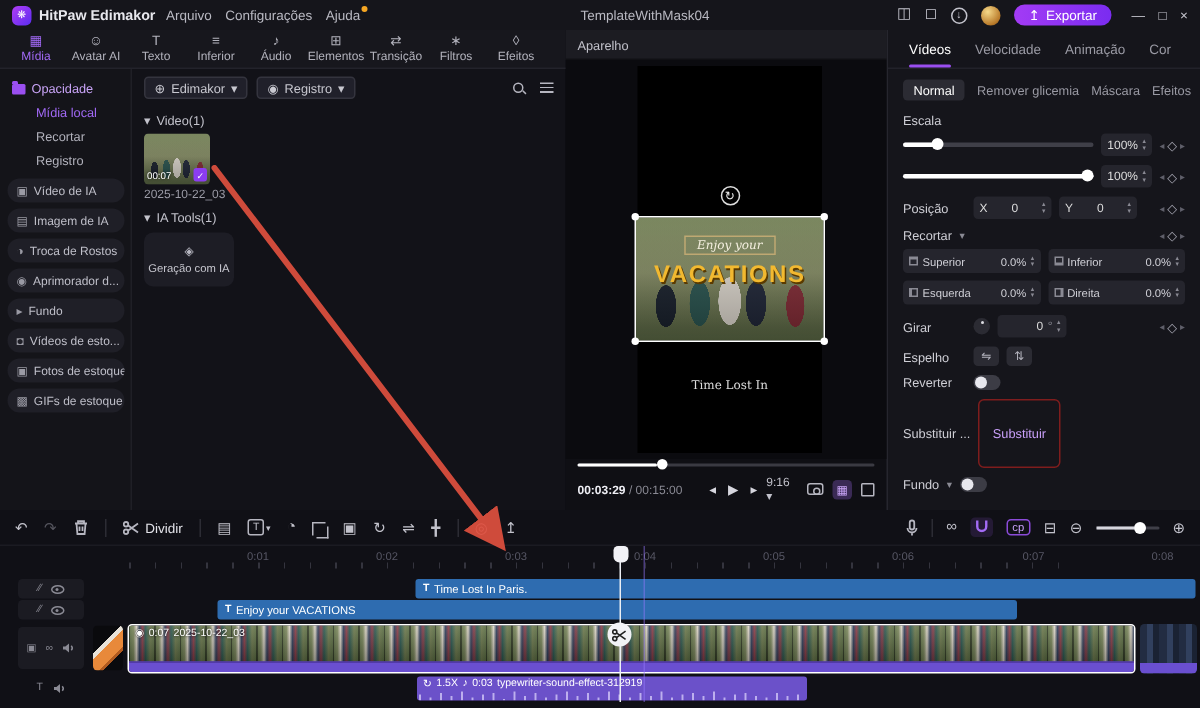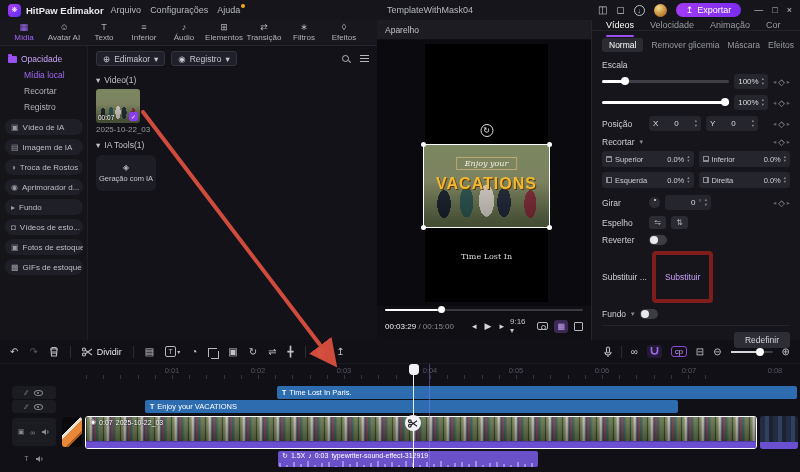--- a/index.html
+++ b/index.html
@@ -67,21 +67,21 @@
   .pclip .hnd{position:absolute;width:5px;height:5px;background:#fff;border-radius:50%;}
   .pclip .ov-script{position:absolute;left:50%;top:12px;transform:translateX(-50%);font-family:"DejaVu Serif",serif;font-style:italic;font-size:8px;color:#f5f0e0;border:1px solid rgba(214,180,120,.75);padding:1px 8px;white-space:nowrap;}
   .pclip .ov-title{position:absolute;left:50%;top:30px;transform:translateX(-50%);font-weight:bold;font-size:16px;letter-spacing:1px;color:#f2b930;text-shadow:1px 1px 0 #5a3a00;}
   .caption{position:absolute;left:50%;top:208px;transform:translateX(-50%);font-family:"DejaVu Serif",serif;font-size:8px;color:#ddd;white-space:nowrap;}
   .progress{position:relative;height:8px;margin:0 8px;}
   .progress .track{position:absolute;left:0;right:0;top:3px;height:2px;background:#3a3a42;border-radius:1px;}
   .progress .fill{position:absolute;left:0;top:3px;height:2px;width:27%;background:#fff;border-radius:1px;}
   .progress .knob{position:absolute;left:27%;top:0;width:7px;height:7px;border-radius:50%;background:#fff;}
   .p-ctrl{display:flex;align-items:center;padding:0 8px;height:24px;gap:6px;}
   .timecode{font-size:8px;color:#8a8a94;white-space:nowrap;}
-  .timecode b{color:#efeff5;font-weight:normal;}
+  .timecode b{color:#efeff5;font-weight:bold;}
   .p-play{display:flex;align-items:center;gap:8px;margin-left:12px;color:#d6d6de;font-size:9px;}
   .p-right{margin-left:auto;display:flex;align-items:center;gap:6px;color:#c2c2cb;font-size:8px;}
   .cropbtn{width:14px;height:13px;background:#3a2a55;border-radius:3px;display:grid;place-items:center;color:#c9a4f7;font-size:8px;}
   .camico{position:relative;width:11px;height:8px;border:1px solid #b6b6c0;border-radius:2px;}
   .camico::after{content:"";position:absolute;left:3px;top:1.5px;width:3px;height:3px;border:1px solid #b6b6c0;border-radius:50%;}
   .fsico{width:9px;height:9px;border:1px solid #b6b6c0;border-radius:1px;}
   
   .props{position:absolute;left:592px;top:20px;width:208px;height:320px;background:#15151b;display:flex;flex-direction:column;z-index:4;}
   .pr-tabs{display:flex;align-items:center;height:26px;padding:0 14px;gap:16px;border-bottom:1px solid #22222a;}
   .pr-tab{color:#9a9aa4;font-size:9px;position:relative;}
@@ -102,21 +102,21 @@
   .kf .kd{color:#a2a2ae;font-size:8.5px;}
   .cgrid{display:grid;grid-template-columns:1fr 1fr;gap:5px;margin-bottom:7px;}
   .cbox{display:flex;align-items:center;background:#25252d;border-radius:3px;height:16px;padding:0 4px;font-size:7.5px;color:#cfcfd6;gap:3px;white-space:nowrap;}
   .ci{width:6px;height:6px;border:1px solid #8a8a94;}
   .ci.t{border-top-width:2px;} .ci.b{border-bottom-width:2px;} .ci.l{border-left-width:2px;} .ci.r{border-right-width:2px;}
   .knob2{width:11px;height:11px;border-radius:50%;background:#2b2b33;position:relative;}
   .knob2::after{content:"";position:absolute;left:5px;top:2px;width:2px;height:2px;border-radius:50%;background:#dcdce2;}
   .mirbtn{width:17px;height:13px;background:#2b2b33;border-radius:3px;display:grid;place-items:center;color:#b2b2bc;font-size:8px;}
   .tog{width:18px;height:10px;border-radius:5px;background:#3c3c45;position:relative;}
   .tog::after{content:"";position:absolute;left:1px;top:1px;width:8px;height:8px;border-radius:50%;background:#e8e8ee;}
-  .replacebtn{border:4px solid #7f1d1d;color:#c9a0fa;border-radius:4px;padding:17px 9px;font-size:8.5px;background:transparent;}
+  .replacebtn{border:1px solid #7f1d1d;color:#c9a0fa;border-radius:4px;padding:17px 9px;font-size:8.5px;background:transparent;}
   .pr-foot{margin-top:auto;border-top:1px solid #23232b;padding-top:6px;display:flex;}
   .resetbtn{margin-left:auto;background:#2d2d35;color:#d6d6de;border-radius:3px;padding:3px 11px;font-size:8.5px;}
   
   .timeline{position:absolute;left:0;top:340px;width:800px;height:132px;background:#101016;z-index:3;}
   .tl-toolbar{display:flex;align-items:center;height:24px;padding:0 10px;gap:11px;color:#c2c2cb;font-size:10px;border-bottom:1px solid #1b1b22;}
   .tl-toolbar .dim{color:#55555e;}
   .sep{width:1px;height:12px;background:#2c2c34;}
   .split{display:flex;align-items:center;gap:4px;font-size:9px;color:#e2e2e8;}
   .tbox{width:11px;height:11px;border:1px solid #b6b6c0;border-radius:2px;display:grid;place-items:center;font-size:7px;}
   .cropico{position:relative;width:9px;height:9px;border-left:1.2px solid #b6b6c0;border-top:1.2px solid #b6b6c0;margin-top:1px;}
@@ -504,23 +504,20 @@
         <span class="lbl">Substituir ...</span>
         <span class="replacebtn">Substituir</span>
       </div>
 
       <div class="prow">
         <span class="lbl">Fundo</span>
         <span style="color:#8a8a94;font-size:7px">▾</span>
         <span class="tog"></span>
       </div>
 
-      <div class="pr-foot">
-        <span class="resetbtn">Redefinir</span>
-      </div>
     </div>
   </div>
 
   <div class="timeline">
     <div class="tl-toolbar">
       <span>↶</span>
       <span class="dim">↷</span>
       <svg width="10" height="11" viewBox="0 0 10 11">
           <path class="st" d="M1 3h8M3 3V1.5h4V3M2 3l.6 7h4.8L8 3M4 5v3M6 5v3"></path>
         </svg>

